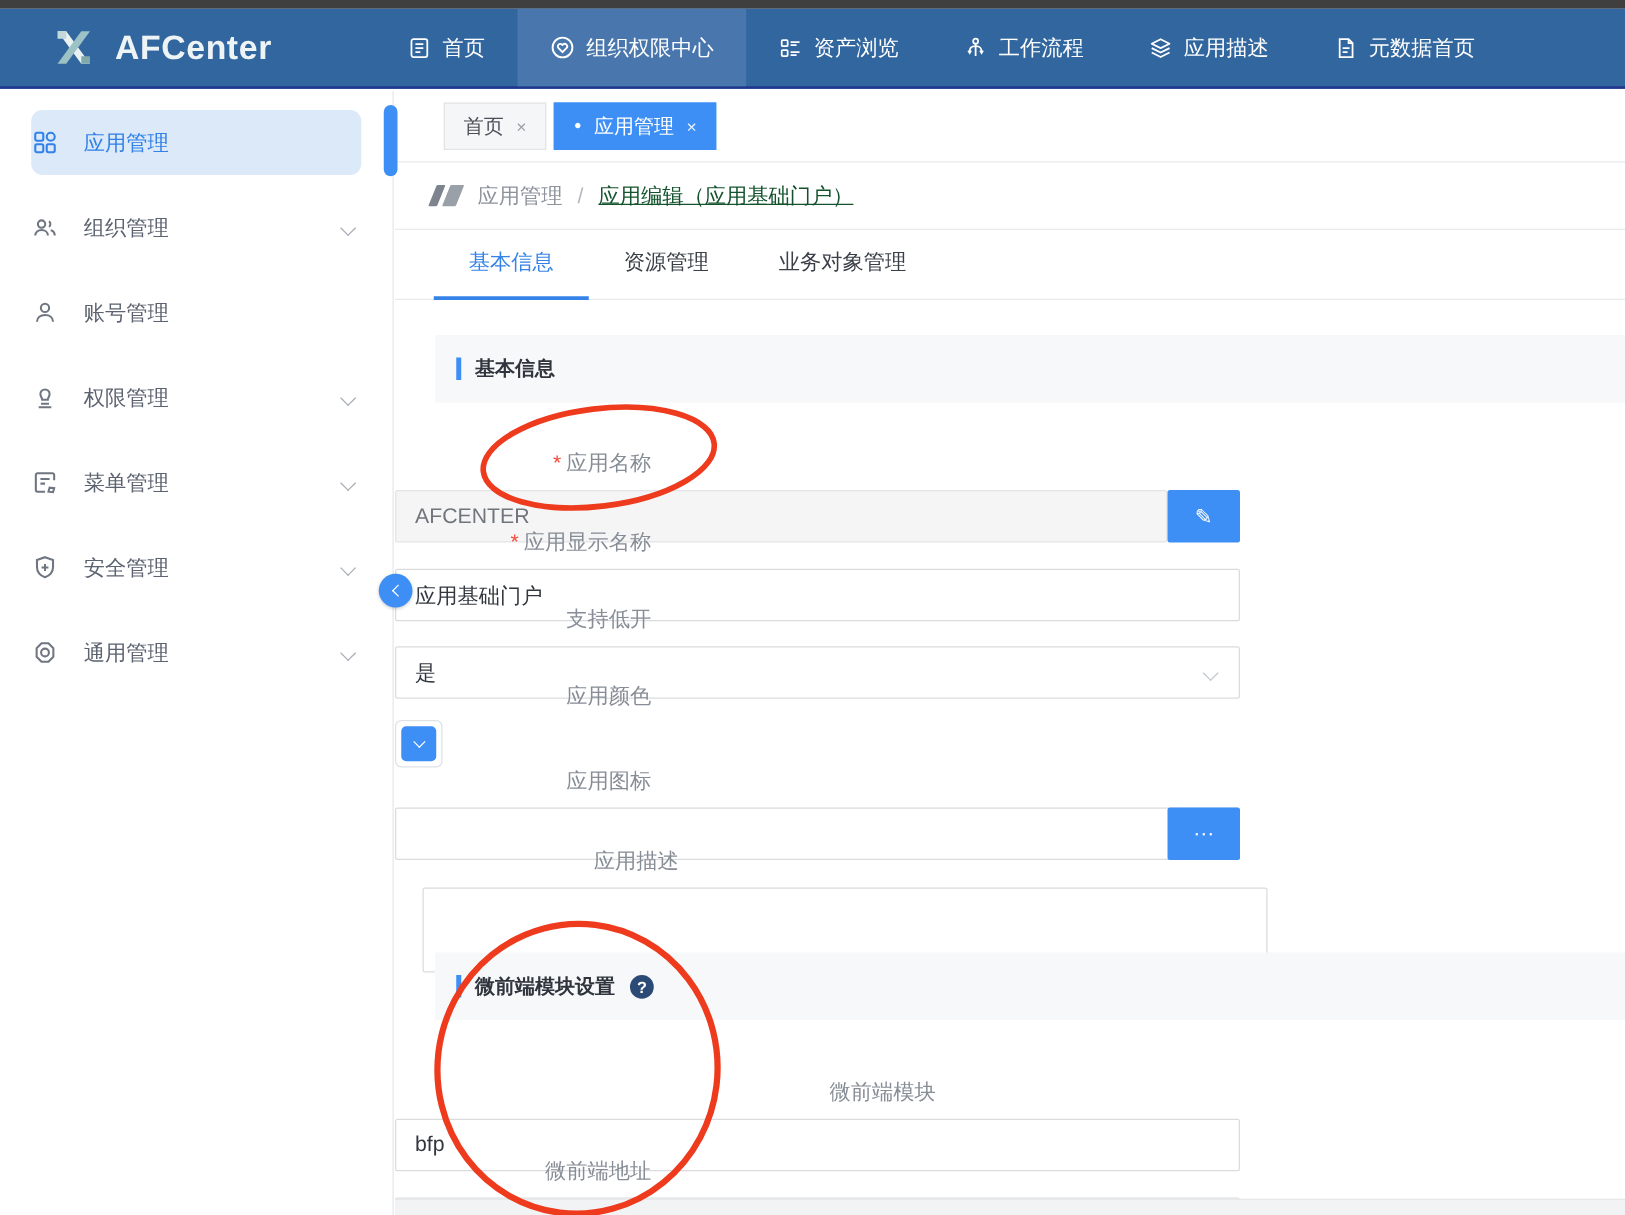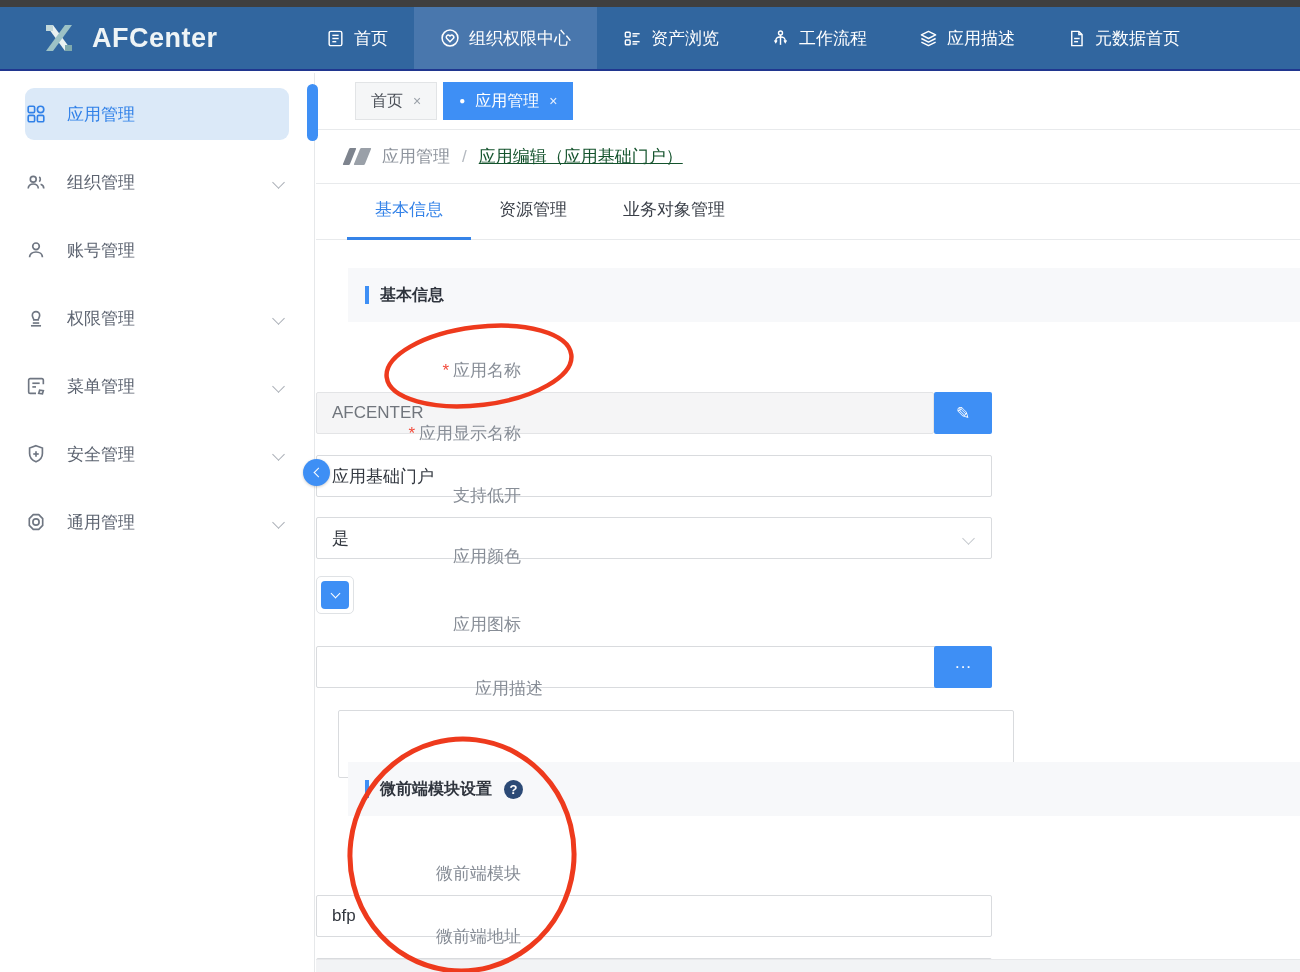--- a/index.html
+++ b/index.html
@@ -85,21 +85,21 @@
              font-family:"Liberation Sans", sans-serif; font-size:17px; padding:8px 15px; color:#32373f; }
   .ta-wrap { position:relative; width:676px; height:68px; }
   .ta-grip { position:absolute; right:3px; bottom:3px; width:10px; height:10px; pointer-events:none;
              background:repeating-linear-gradient(135deg, transparent 0 2px, #9aa0a8 2px 3.2px, transparent 3.2px 5px); }
   .row-appname   { top:110px; left:0; }
   .row-appdisp   { top:173px; left:0; }
   .row-lowcode   { top:235px; left:0; }
   .row-color     { top:298px; left:0; }
   .row-appicon   { top:364px; left:0; }
   .row-appdesc   { top:428px; left:0;padding-left:22px; }
-  .row-module    { top:613px; left:0; }
+  .row-module    { top:613px; left:0;align-items:center; }
   .row-url       { top:676px; left:0; }
   .row-appdesc .flabel { line-height:42px; }
 
   .bottom-band { position:absolute; left:0; bottom:0; width:100%; height:13px; background:#f2f3f5; border-top:1px solid #e7e8ea; }
 
   
   .annot { position:absolute; left:0; top:0; width:1300px; height:972px; pointer-events:none; z-index:60; }
 </style>
 </head>
 <body>

